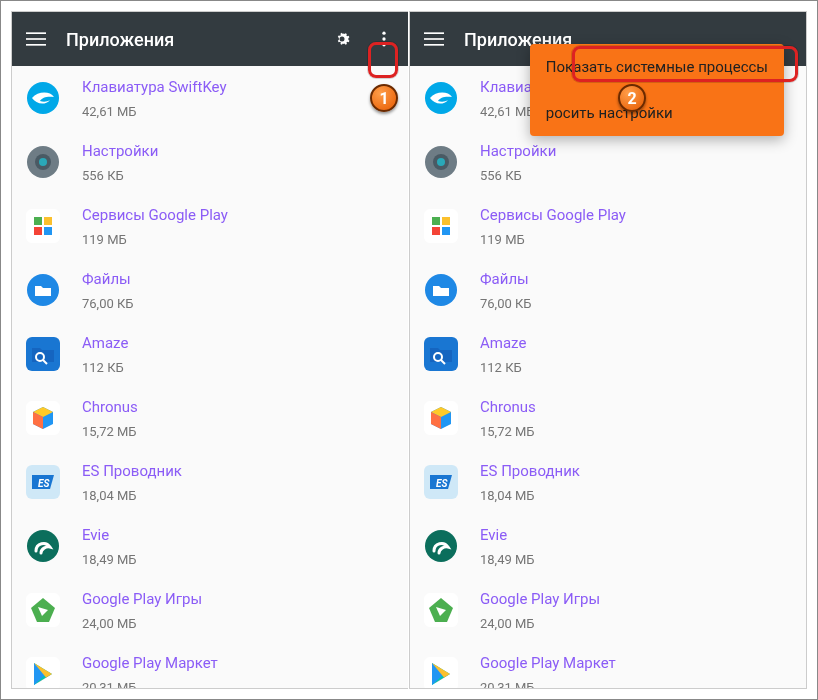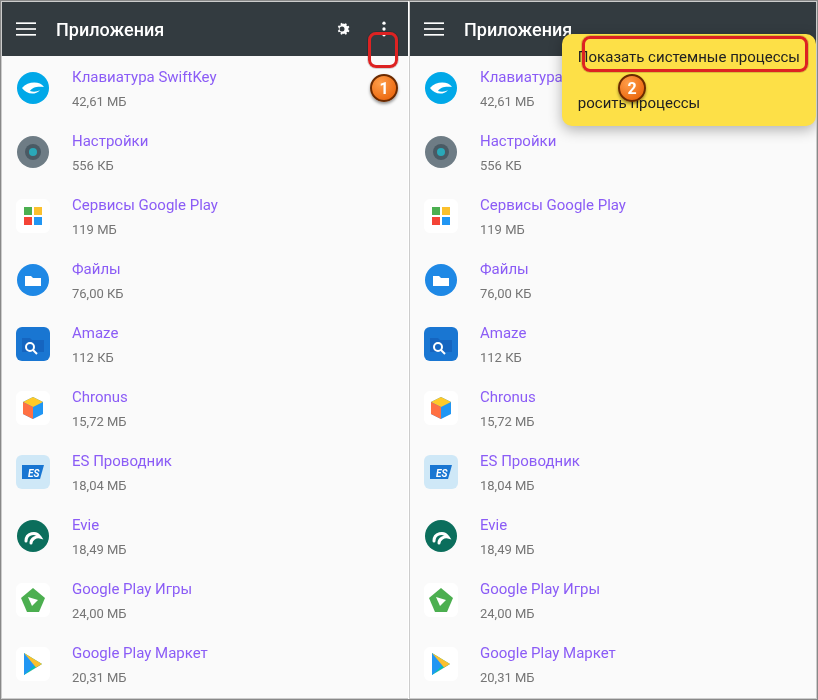--- a/index.html
+++ b/index.html
@@ -8,20 +8,21 @@
   font-family: Roboto, Arial, sans-serif;
   width: 818px;
   height: 700px;
   position: relative;
   border: 1px solid #888;
 }
 .container {
   display: flex;
   width: 100%;
   height: 100%;
+  padding: 10px;
   gap: 1px;
 }
 .phone {
   flex: 1;
   background: #fafafa;
   border: 1px solid #ccc;
   overflow: hidden;
   position: relative;
 }
 .phone:first-child { border-right: none; }
@@ -89,24 +90,24 @@
   display: flex;
   align-items: center;
   justify-content: center;
   font-size: 16px;
   box-shadow: 0 2px 3px rgba(0,0,0,.4);
 }
 
 .popup {
   position: absolute;
   top: 32px;
-  right: 0;
-  background: #fde047;
+  right: 22px;
+  background: #f97316;
   box-shadow: 0 4px 14px rgba(0,0,0,.3);
-  border-radius: 10px;
+  border-radius: 4px;
   min-width: 220px;
 }
 .popup-item {
   padding: 14px 16px;
   font-size: 15px;
   color: #212121;
   cursor: pointer;
 }
 </style>
 </head>
@@ -417,18 +418,18 @@
             </svg>
           </div>
       <div class="app-info">
         <div class="app-name">Google Play Маркет</div>
         <div class="app-size">20,31 МБ</div>
       </div>
         </div>
       </div>
     <div class="popup">
       <div class="popup-item">Показать системные процессы</div>
-      <div class="popup-item">росить процессы</div>
+      <div class="popup-item">росить настройки</div>
     </div>
     <div class="highlight" style="top:34px; right:8px; width:226px; height:36px;"></div>
     <div class="badge" style="top:72px; left:208px;">2</div>
   </div>
 </div>
 
 </body></html>

